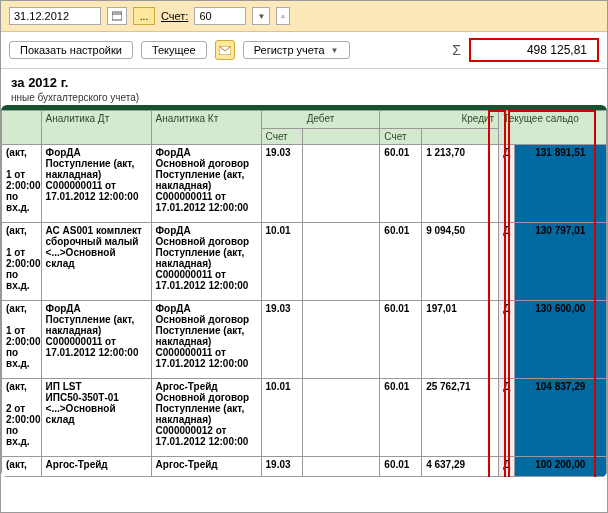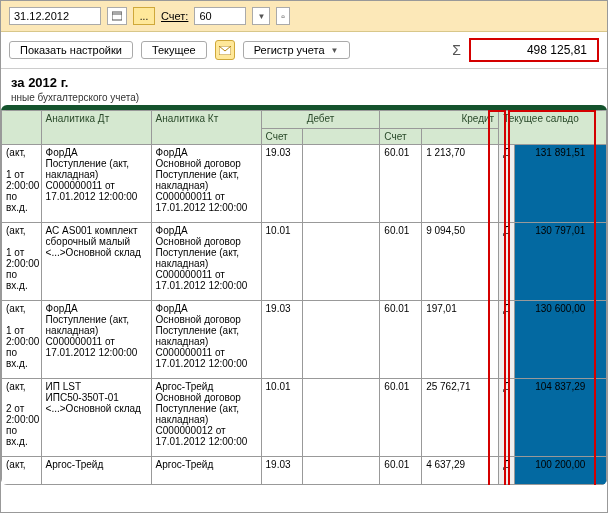--- a/index.html
+++ b/index.html
@@ -94,20 +94,21 @@
   table {
     border-collapse: collapse;
     width: 100%;
     table-layout: fixed;
   }
   th, td {
     border: 1px solid #999;
     padding: 2px 4px;
     vertical-align: top;
     font-size: 10px;
+    font-weight: bold;
   }
   thead th {
     background: #d5e8d0;
     font-weight: normal;
     text-align: left;
     color:#2a4a2a;
   }
   thead tr:first-child th { height:18px; }
   .col-left { width: 36px; }
   .col-an1 { width: 100px; }
@@ -276,19 +277,19 @@
         </tr>
         <tr class="rowgroup">
           <td style="white-space: pre-line; height: 18px;">(акт,</td>
           <td style="white-space: pre-line; height: 18px;">Аргос-Трейд</td>
           <td style="white-space: pre-line; height: 18px;">Аргос-Трейд</td>
           <td style="height: 18px;">19.03</td>
           <td class="num" style="height: 18px;"></td>
           <td style="height: 18px;">60.01</td>
           <td class="num" style="height: 18px;">4 637,29</td>
           <td class="d-cell" style="height: 18px;">Д</td>
-          <td class="saldo-cell" style="height: 28px;">100 200,00</td>
+          <td class="saldo-cell" style="height: 20px;">100 200,00</td>
         </tr>
       </tbody>
   </table>
   <div class="red-col-overlay" style="top:0; left:487px; width:18px; height:430px;"></div>
   <div class="red-col-overlay" style="top:0; left:507px; width:88px; height:430px;"></div>
 </div>
 
 </body></html>

